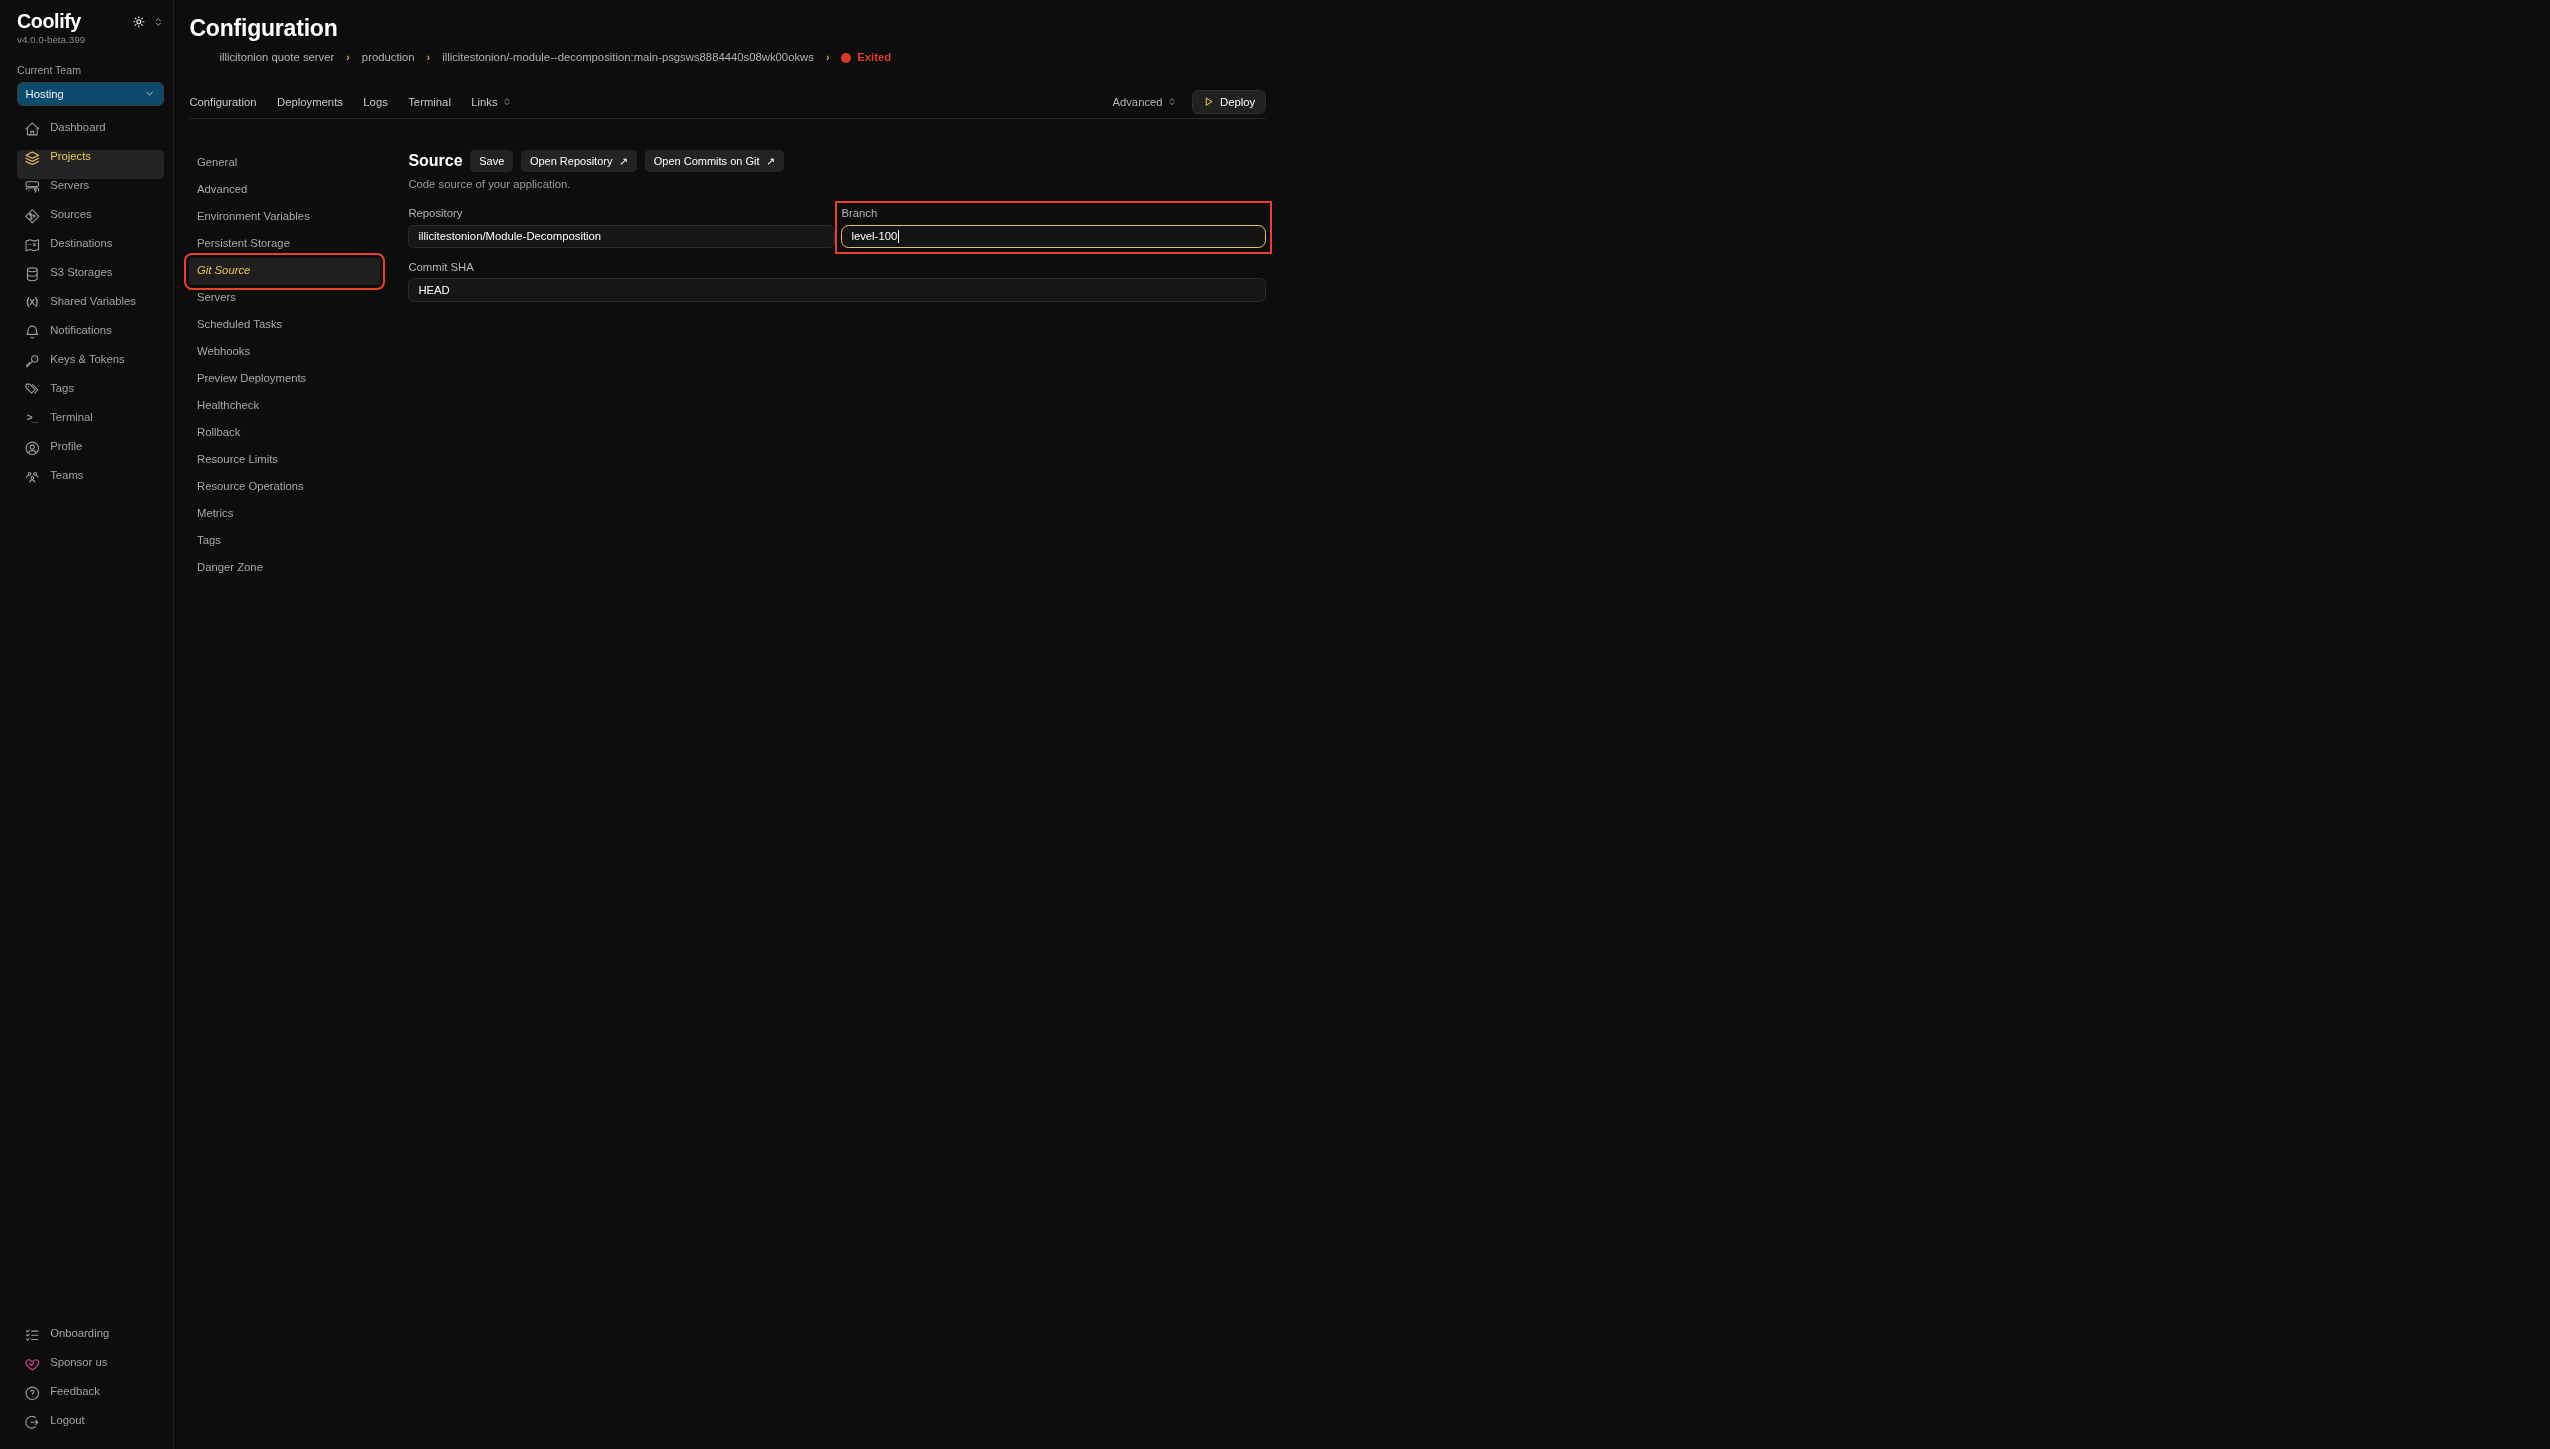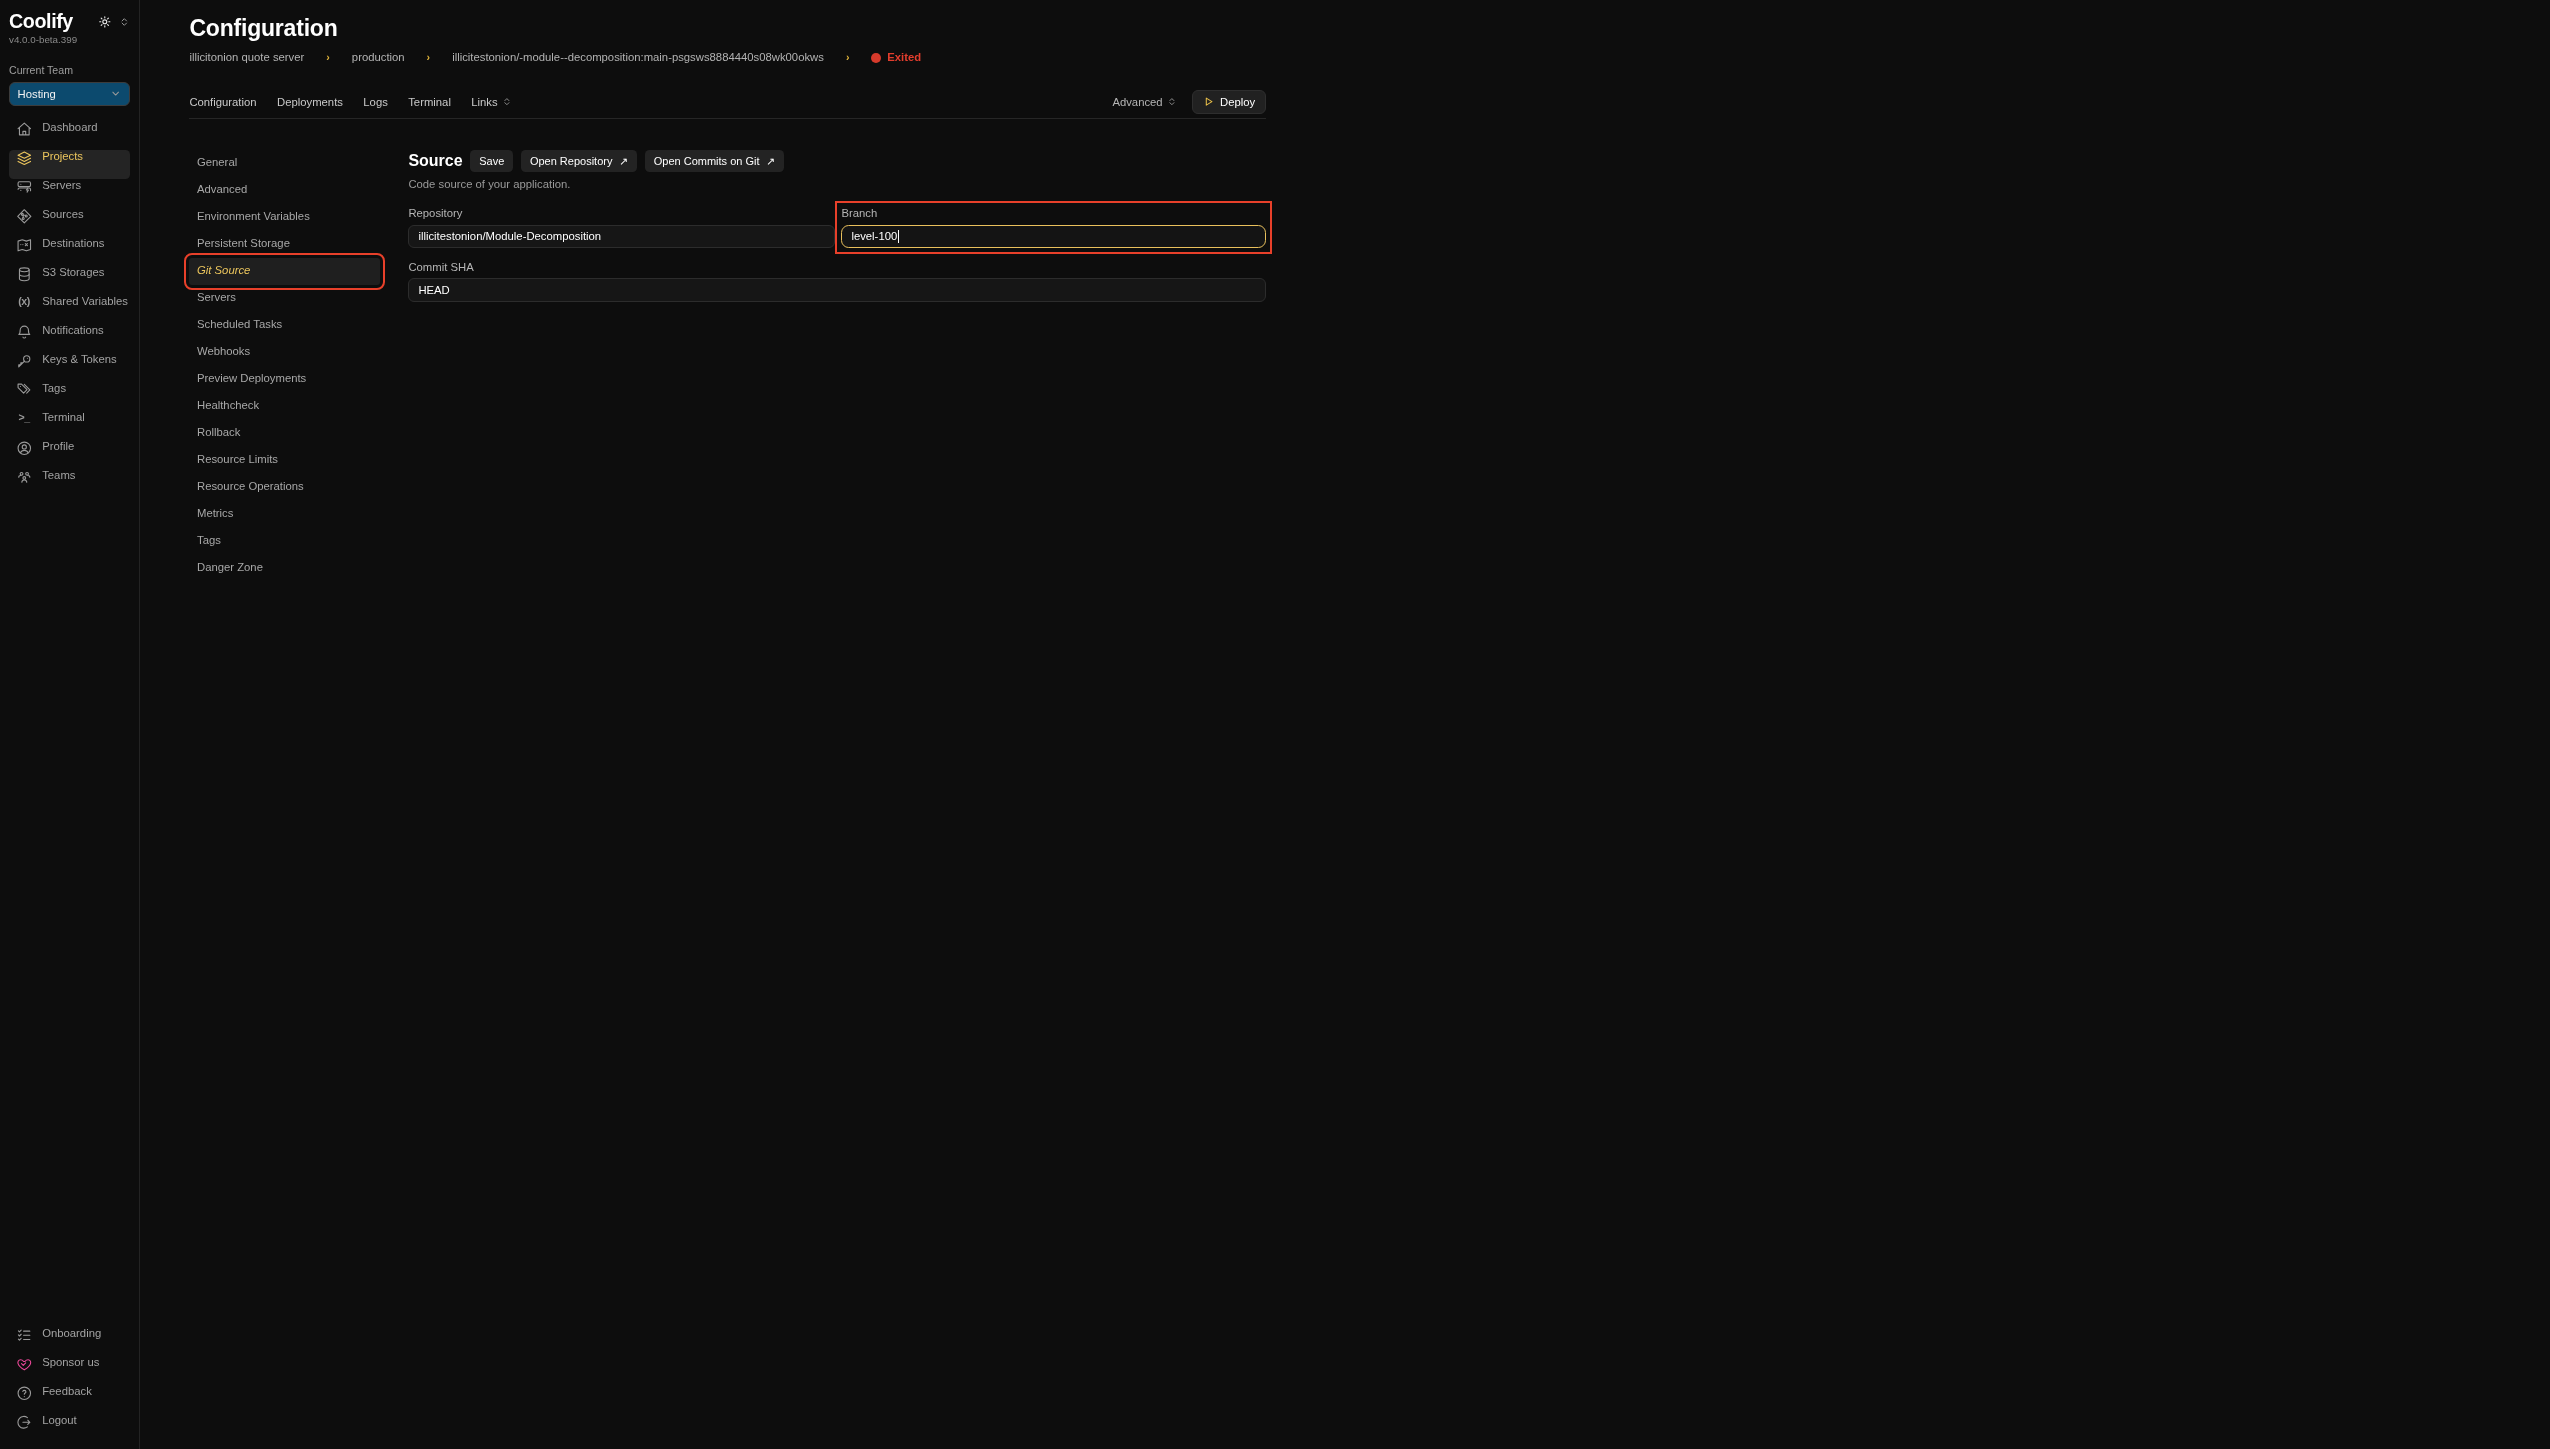--- a/index.html
+++ b/index.html
@@ -1,20 +1,20 @@
 <!DOCTYPE html>
 <html style="font-size:12px"><head>
 <meta charset="utf-8">
 <style>
   * { margin:0; padding:0; box-sizing:border-box; }
   html,body { width:1275px; height:725px; background:#0d0d0d; color:#fff;
               font-family:"Liberation Sans", sans-serif; overflow:hidden; }
 
   
-  .sidebar { position:fixed; left:0; top:0; bottom:0; width:140px;
+  .sidebar { position:fixed; left:8px; top:0; bottom:0; width:166px;
              border-right:0.8px solid #232323; padding:10.6px 9px 6px 9px;
              display:flex; flex-direction:column; background:#0d0d0d; }
   .logo-row { display:flex; align-items:flex-start; }
   .logo { font-size:19.7px; font-weight:800; letter-spacing:-0.4px; line-height:1.1; }
   .logo-icons { margin-left:auto; display:flex; align-items:center; gap:7.6px; padding-top:4.5px; }
   .version { font-size:9.8px; color:#8a8a8a; margin-top:1.5px; }
   .team-label { font-size:10.6px; color:#9e9e9e; margin-top:19.7px; }
   .team-select { margin-top:6px; height:23.4px; border:0.8px solid #3c3c3c; border-radius:6px;
                  display:flex; align-items:center; padding:0 7.6px; font-size:11.3px; color:#f2f2f2;
                  background:#0c4a6e; cursor:pointer; }
@@ -26,22 +26,22 @@
   .nav li svg, .nav li .txticon { flex:0 0 16.6px; width:16.6px; text-align:center; }
   .nav li.active { background:#242424; color:#ecc65d; }
   .nav li.active svg { stroke:#ecc65d; }
   .nav svg { stroke:#9a9a9a; fill:none; stroke-width:1.6; stroke-linecap:round; stroke-linejoin:round; }
   .nav .txticon { font-size:10.6px; font-weight:700; color:#9a9a9a; letter-spacing:-0.4px; }
   .nav svg.pink { stroke:#ec4899; }
 
   
   .main { margin-left:166px; padding:9px 9px 0 23.4px; }
   .page-title { font-size:23px; font-weight:700; margin-top:6px; letter-spacing:-0.2px; }
-  .breadcrumb { display:flex; align-items:center; gap:22px; margin-top:9px;
-                font-size:11.3px; color:#b3b3b3; }
+  .breadcrumb { display:flex; align-items:center; gap:12px; margin-top:9px;
+                font-size:11.3px; color:#b3b3b3;margin-left:30px; }
   .breadcrumb .sep { color:#e0b43a; font-weight:700; font-size:10.6px; }
   .status { display:flex; align-items:flex-end; gap:6px; }
   .status-dot { width:9.8px; height:9.8px; border-radius:50%; background:#d63a2b; }
   .status-text { color:#e23d2d; font-weight:700; font-size:11.3px; }
 
   .tabbar { display:flex; align-items:center; margin-top:23px; height:33px;
             border-bottom:0.8px solid #262626; }
   .tabs { display:flex; align-items:center; gap:20.4px; font-size:11.3px; color:#c9c9c9; }
   .tab { cursor:pointer; display:flex; align-items:center; gap:4.5px; }
   .tab-actions { margin-left:auto; display:flex; align-items:center; gap:15px; }

